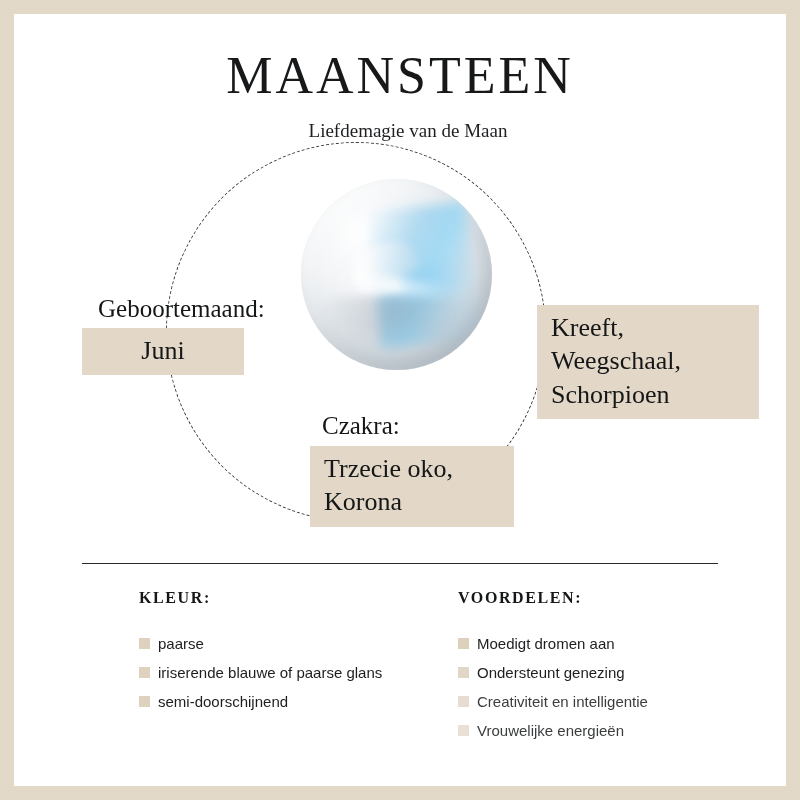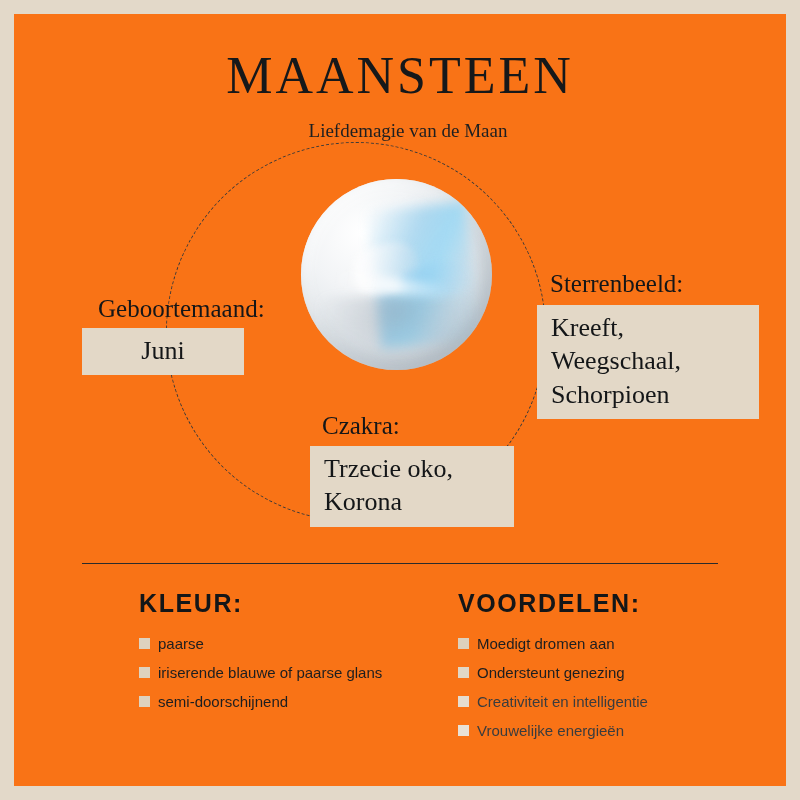--- a/index.html
+++ b/index.html
@@ -12,21 +12,21 @@
     background: #e3d9c9;
     font-family: "Liberation Sans", sans-serif;
     overflow: hidden;
   }
   #infographic {
     position: absolute;
     left: 14px;
     top: 14px;
     width: 772px;
     height: 772px;
-    background: #f97316;
+    background: #ffffff;
     overflow: hidden;
   }
 
   
   .title {
     position: absolute;
     left: 0;
     top: 36px;
     width: 772px;
     text-align: center;
@@ -165,22 +165,22 @@
     left: 68px;
     top: 549px;
     width: 636px;
     height: 1px;
     background: #2b2b2b;
   }
 
   
   .col-head {
     position: absolute;
-    font-family: Liberation Sans, sans-serif;
-    font-size: 25px;
+    font-family: Liberation Serif, serif;
+    font-size: 16px;
     letter-spacing: 1.6px;
     color: #141618;
     font-weight: 700;
   }
   #head-color { left: 125px; top: 575px; }
   #head-benefits { left: 444px; top: 575px; }
 
   .list {
     position: absolute;
     margin: 0;
@@ -231,21 +231,20 @@
       <div class="sheen2"></div>
       <div class="sheen3"></div>
       <div class="vein"></div>
       <div class="shadow-bottom"></div>
     </div>
   </div>
 
   <div class="callout-label" id="label-birthmonth">Geboortemaand:</div>
   <div class="callout-value" id="value-birthmonth">Juni</div>
 
-  <div class="callout-label" id="label-zodiac">Sterrenbeeld:</div>
   <div class="callout-value" id="value-zodiac">Kreeft, Weegschaal, Schorpioen</div>
 
   <div class="callout-label" id="label-chakra">Czakra:</div>
   <div class="callout-value" id="value-chakra">Trzecie oko, Korona</div>
 
   <div class="divider"></div>
 
   <div class="col-head" id="head-color">KLEUR:</div>
   <ul class="list" id="list-color">
     <li>

